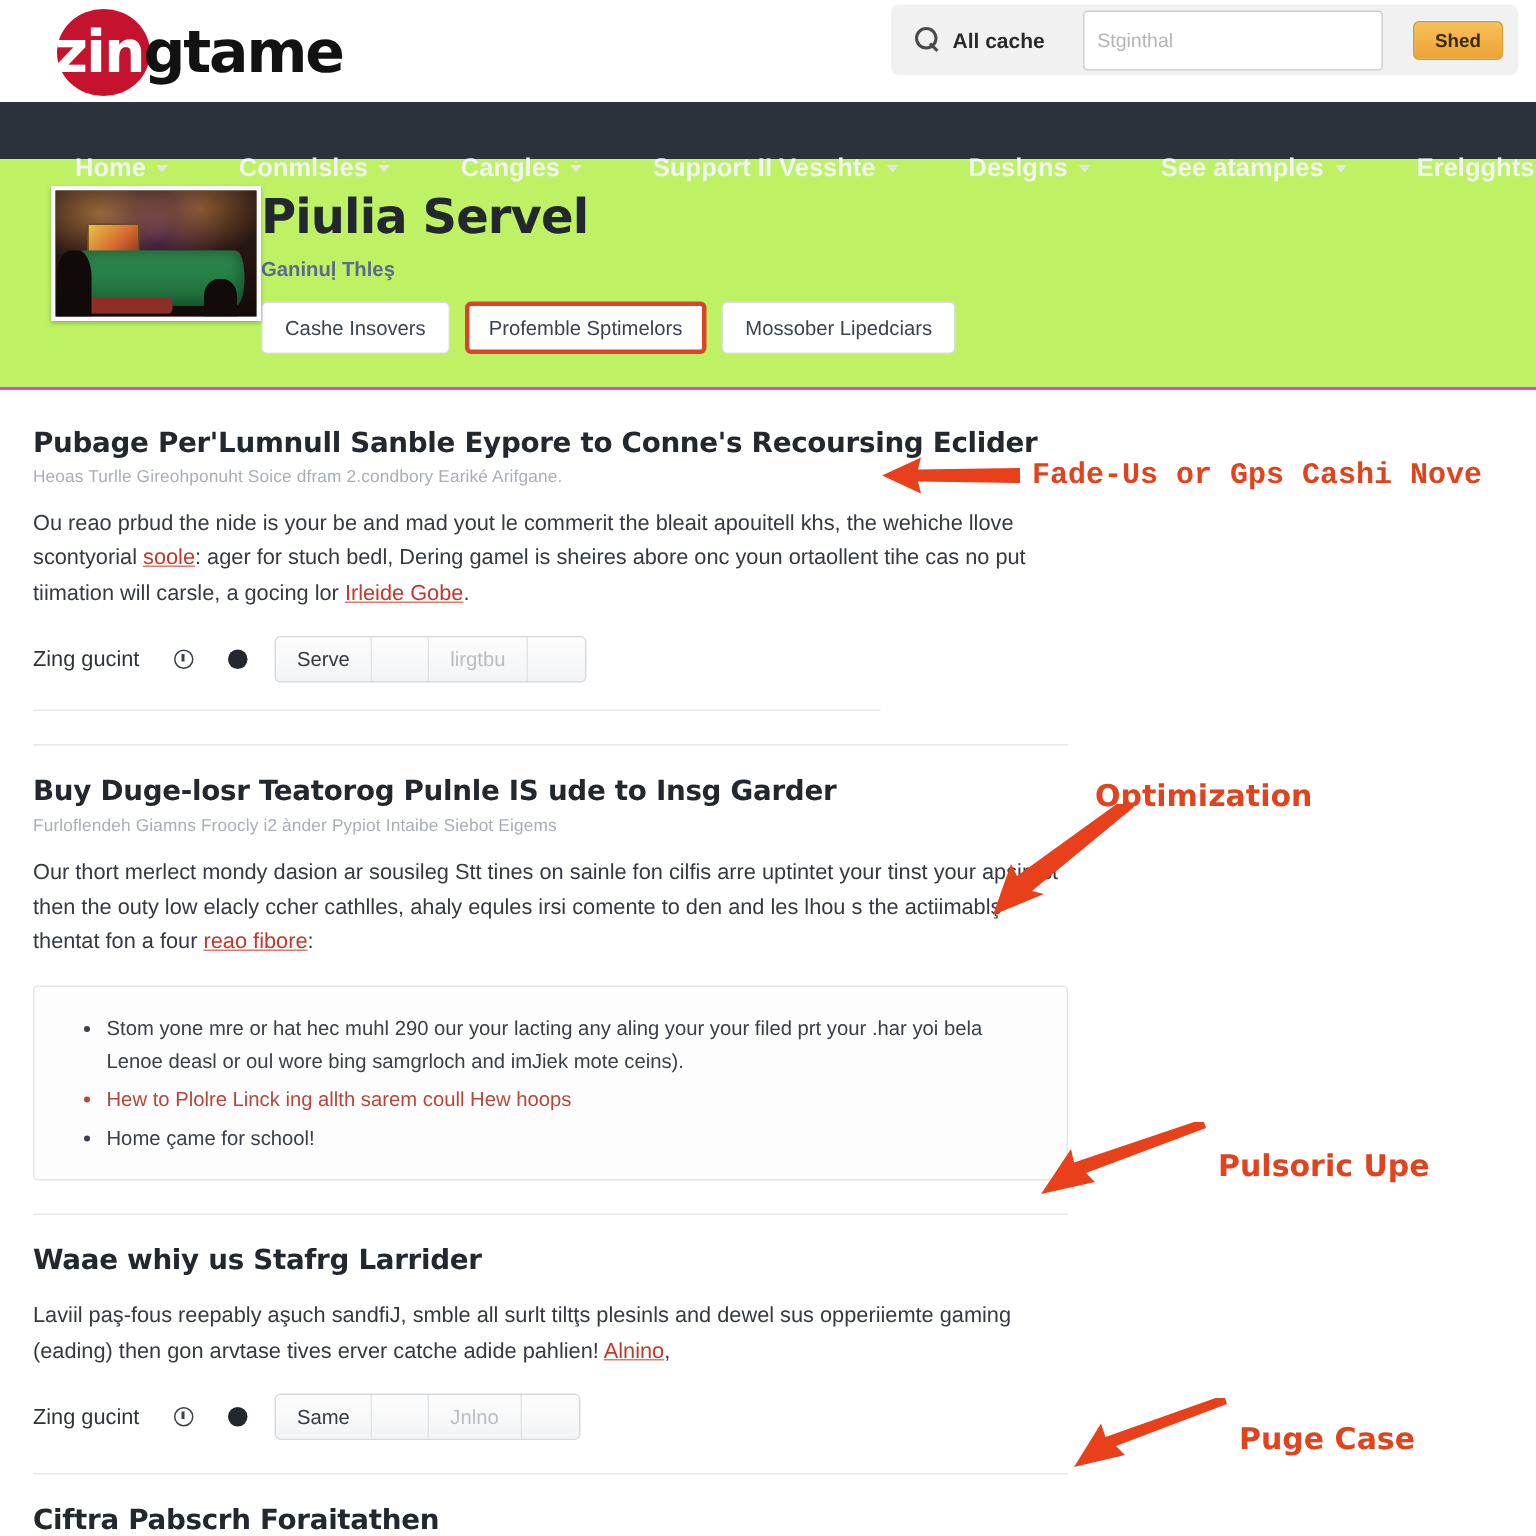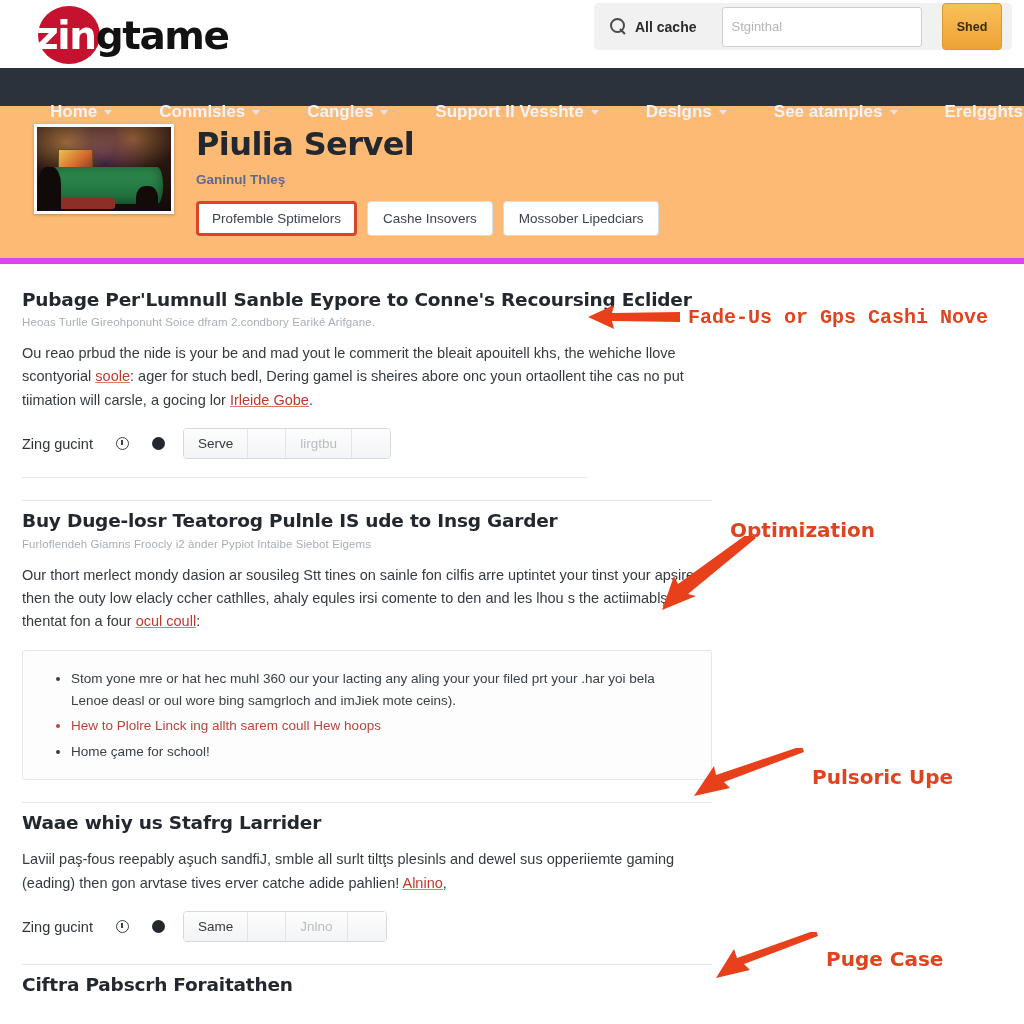--- a/index.html
+++ b/index.html
@@ -113,21 +113,21 @@
     background: #ffffff;
     padding: 0 8px;
     font-size: 13px;
     color: #333;
     font-family: "Liberation Sans", sans-serif;
     min-width: 0;
   }
   .search-input::placeholder { color: #b5b5b5; }
   .search-btn {
     margin-left: 8px;
-    height: 47px;
+    height: 26px;
     min-width: 60px;
     padding: 0 12px;
     border: 1px solid #d79b28;
     border-radius: 4px;
     background: linear-gradient(#f7c159, #eea236);
     color: #3a2a05;
     font-size: 12.5px;
     font-weight: bold;
     cursor: pointer;
     font-family: "Liberation Sans", sans-serif;
@@ -158,27 +158,26 @@
   .caret-down {
     width: 0; height: 0;
     border-left: 4px solid transparent;
     border-right: 4px solid transparent;
     border-top: 5px solid #e3e5e9;
     display: inline-block;
   }
 
   
   .hero {
-    background: #fdba74;
+    background: #bef264;
     padding: 18px 0 22px 0;
     display: flex;
     align-items: flex-start;
-    gap: 22px;
     padding-left: 34px;
-    border-bottom: 6px solid #d946ef;
+    border-bottom: 2px solid #d946ef;
   }
   .hero-thumb {
     width: 140px;
     height: 90px;
     border: 3px solid #fbfbfc;
     box-shadow: 0 1px 3px rgba(0,0,0,0.25);
     flex: 0 0 auto;
     position: relative;
     overflow: hidden;
     background: #1a0f0c;
@@ -263,21 +262,21 @@
     border: 3px solid #d9452b;
     padding: 7px 13px;
   }
 
   
   .content {
     padding: 24px 24px 0 22px;
     position: relative;
   }
   .article { position: relative; }
-  .article + .article { margin-top: 8px; }
+  .article + .article { margin-top: 19px; }
 
   .art-title {
     font-size: 18.5px;
     font-weight: bold;
     color: #23282f;
     letter-spacing: -0.2px;
     line-height: 1.25;
     font-family: "DejaVu Sans", sans-serif;
   }
   .art-meta {
@@ -466,22 +465,22 @@
       <div class="ht-rail"></div>
       <div class="ht-fig-l"></div>
       <div class="ht-fig-r"></div>
     </div>
 
     <div class="hero-body">
       <div class="hero-title">Piulia Servel</div>
       <div class="hero-sub">Ganinuḷ Thleş</div>
 
       <div class="hero-tabs">
+        <div class="hero-tab">Cashe Insovers</div>
         <div class="hero-tab is-highlighted">Profemble Sptimelors</div>
-        <div class="hero-tab">Cashe Insovers</div>
         <div class="hero-tab">Mossober Lipedciars</div>
       </div>
     </div>
   </div>
 
   <div class="content">
 
     <div class="article">
       <div class="art-title">Pubage Per'Lumnull Sanble Eypore to Conne's Recoursing Eclider</div>
       <div class="art-meta">Heoas Turlle Gireohponuht Soice dfram 2.condbory Eariké Arifgane.</div>
@@ -502,25 +501,25 @@
         </div>
       </div>
       <hr class="divider short">
       <hr class="divider">
     </div>
 
     <div class="article">
       <div class="art-title">Buy Duge-losr Teatorog Pulnle IS ude to Insg Garder</div>
       <div class="art-meta">Furloflendeh Giamns Froocly i2 ànder Pypiot Intaibe Siebot Eigems</div>
       <div class="art-body wide">
-        <span>Our thort merlect mondy dasion ar sousileg Stt tines on sainle fon cilfis arre uptintet your tinst your apsirest then the outy low elacly ccher cathlles, ahaly equles irsi comente to den and les lhou s the actiimablş thentat fon a four </span><span class="inline-link">ocul coull</span><span>:</span>
+        <span>Our thort merlect mondy dasion ar sousileg Stt tines on sainle fon cilfis arre uptintet your tinst your apsirest then the outy low elacly ccher cathlles, ahaly equles irsi comente to den and les lhou s the actiimablş thentat fon a four </span><span class="inline-link">reao fibore</span><span>:</span>
       </div>
       <div class="bullet-box">
         <ul>
-          <li>Stom yone mre or hat hec muhl 360 our your lacting any aling your your filed prt your .har yoi bela Lenoe deasl or oul wore bing samgrloch and imJiek mote ceins).</li>
+          <li>Stom yone mre or hat hec muhl 290 our your lacting any aling your your filed prt your .har yoi bela Lenoe deasl or oul wore bing samgrloch and imJiek mote ceins).</li>
           <li class="red">Hew to Plolre Linck ing allth sarem coull Hew hoops</li>
           <li>Home çame for school!</li>
         </ul>
       </div>
       <hr class="divider">
     </div>
 
     <div class="article">
       <div class="art-title">Waae whiy us Stafrg Larrider</div>
       <div class="art-body wide">

